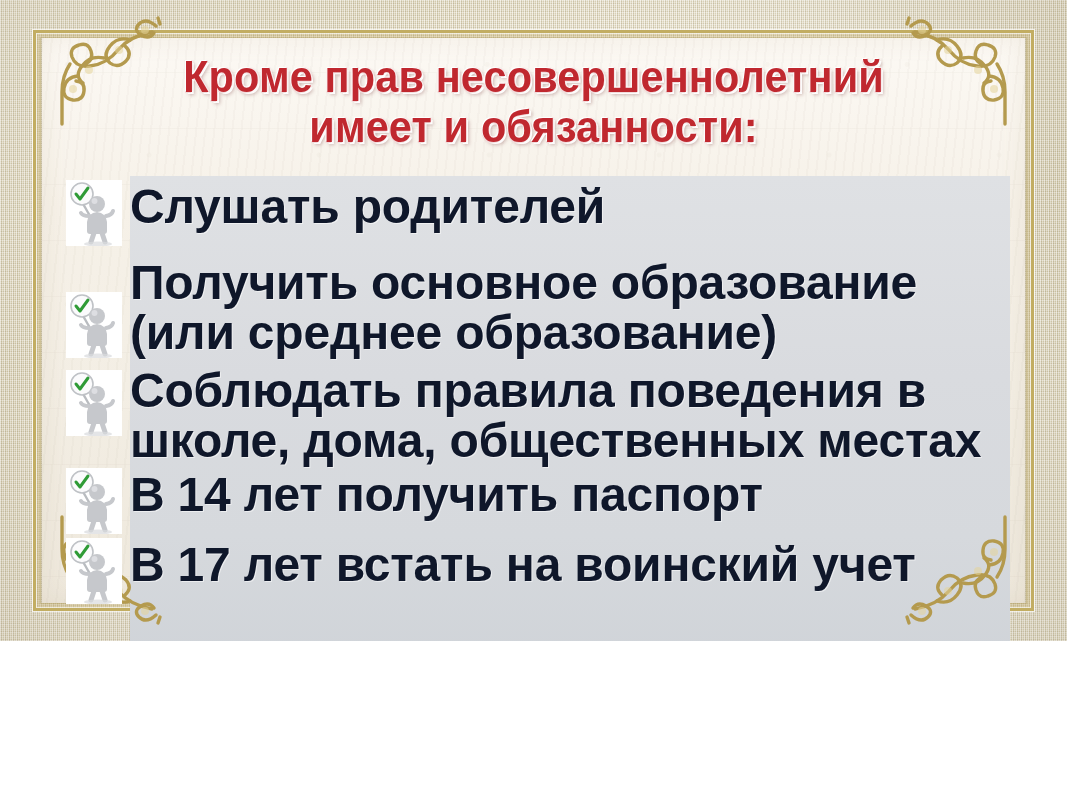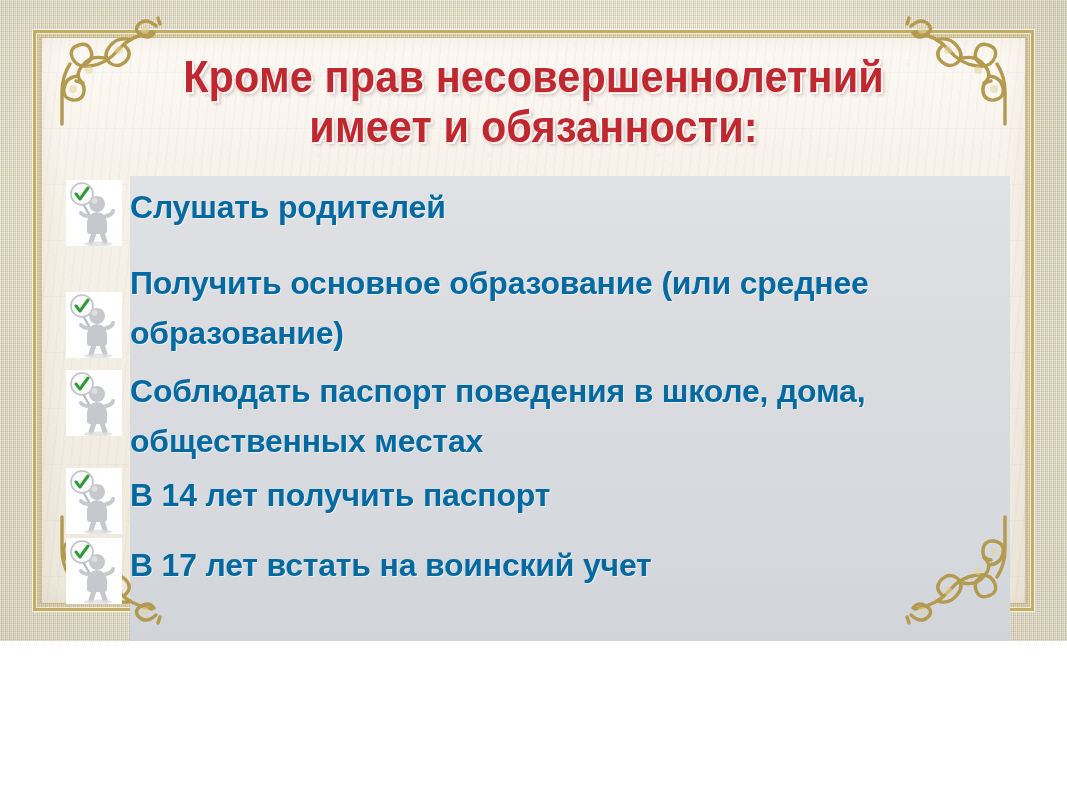--- a/index.html
+++ b/index.html
@@ -130,23 +130,23 @@
     flex:0 0 auto;
     width:56px;height:66px;
     background:#ffffff;
     margin-right:8px;
     position:relative;
   }
   .item .txt{
     flex:1 1 auto;
     font-family:"Liberation Sans","DejaVu Sans",sans-serif;
     font-weight:bold;
-    font-size:32px;
+    font-size:48px;
     line-height:50px;
-    color:#0369a1;
+    color:#0f172a;
     letter-spacing:-.2px;
     text-shadow:1px 1px 0 rgba(255,255,255,.55);
     padding-top:2px;
   }
 
   
   .item-1{margin-top:2px;}
   .item-1 .bullet{margin-top:0px;}
   .item-2{margin-top:10px;}
   .item-2 .bullet{margin-top:36px;}
@@ -349,21 +349,21 @@
           <circle cx="31" cy="24" r="8" fill="#c6c8cc"></circle>
           <circle cx="28.5" cy="21" r="3" fill="#e2e4e7" opacity=".8"></circle>
           <path d="M31 32 q-9 1 -10 10 l0 9 q0 3 3 3 l14 0 q3 0 3 -3 l0 -9 q-1 -9 -10 -10 Z" fill="#c6c8cc"></path>
           <path d="M23 36 q-6 0 -8 -3" stroke="#c6c8cc" stroke-width="4" fill="none" stroke-linecap="round"></path>
           <path d="M40 36 q6 -1 7 -5" stroke="#c6c8cc" stroke-width="4" fill="none" stroke-linecap="round"></path>
           <path d="M28 53 l-3 9" stroke="#c6c8cc" stroke-width="5" stroke-linecap="round"></path>
           <path d="M36 53 l3 9" stroke="#c6c8cc" stroke-width="5" stroke-linecap="round"></path>
           <ellipse cx="32" cy="64" rx="14" ry="2.4" fill="#d9dadd" opacity=".7"></ellipse>
         </svg>
       </span>
-      <span class="txt">Соблюдать паспорт поведения в школе, дома, общественных местах</span>
+      <span class="txt">Соблюдать правила поведения в школе, дома, общественных местах</span>
     </div>
 
     <div class="item item-4">
       <span class="bullet">
         <svg viewBox="0 0 56 66" width="56" height="66" xmlns="http://www.w3.org/2000/svg">
           <line x1="16" y1="22" x2="24" y2="36" stroke="#b9bcc0" stroke-width="2.4"></line>
           <circle cx="16" cy="14" r="11" fill="#fbfbfc" stroke="#bfc2c6" stroke-width="1.6"></circle>
           <path d="M10 14 l4 5 l8 -11" fill="none" stroke="#2f9b36" stroke-width="3" stroke-linecap="round" stroke-linejoin="round"></path>
           <circle cx="31" cy="24" r="8" fill="#c6c8cc"></circle>
           <circle cx="28.5" cy="21" r="3" fill="#e2e4e7" opacity=".8"></circle>

